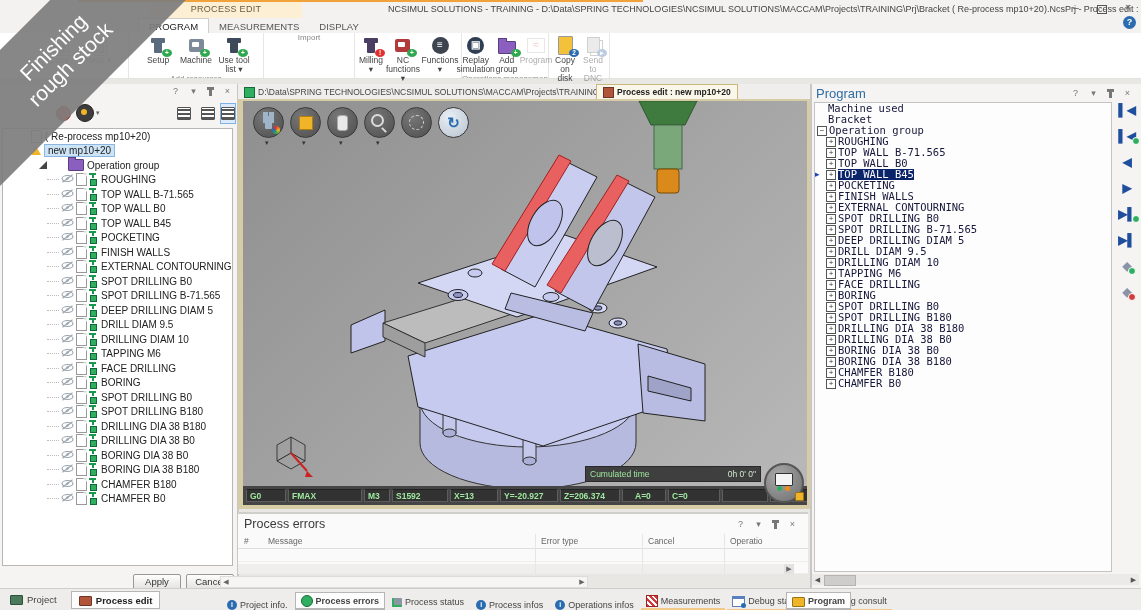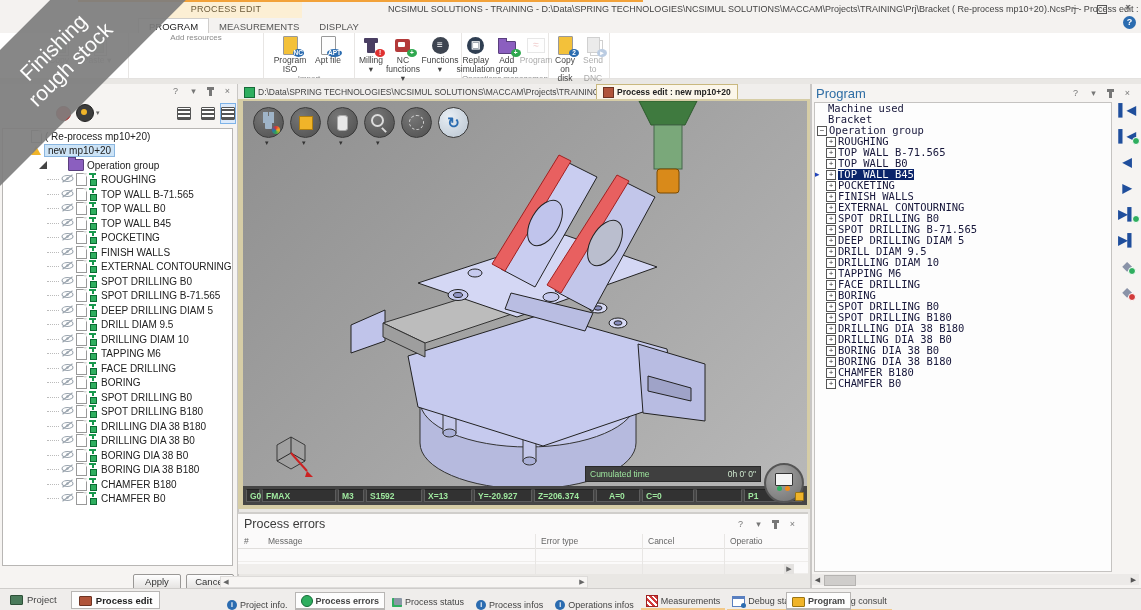--- a/index.html
+++ b/index.html
@@ -178,39 +178,46 @@
           <div class="rbtn disabled">
             <span class="ic24">
               <span class="shp-pages" style="background: rgb(168, 200, 171);"></span>
             </span>
             <span>Paste ▾</span>
           </div>
         </div>
         <div class="rgroup-label"></div>
       </div>
       <div class="rgroup" style="width: 134px;">
-        <div class="rgroup-label">Add resources</div>
-      </div>
-      <div class="rgroup" style="width: 90px;">
         <div class="rbtns">
           <div class="rbtn">
             <span class="ic24">
-              <span class="shp-page" style="background: rgb(243, 193, 58);"></span>
-              <span class="bdg" style="background: rgb(43, 108, 176);">NC</span>
-            </span>
-            <span>Program ISO</span>
+              <span class="shp-tool" style="background: rgb(90, 107, 125);"></span>
+              <span class="bdg" style="background: rgb(47, 168, 79);">+</span>
+            </span>
+            <span>Setup</span>
           </div>
           <div class="rbtn">
             <span class="ic24">
-              <span class="shp-page" style="background: rgb(253, 253, 253);"></span>
-              <span class="bdg" style="background: rgb(43, 108, 176);">APT</span>
-            </span>
-            <span>Apt file</span>
-          </div>
-        </div>
+              <span class="shp-machine" style="background: rgb(125, 138, 153);"></span>
+              <span class="bdg" style="background: rgb(47, 168, 79);">+</span>
+            </span>
+            <span>Machine</span>
+          </div>
+          <div class="rbtn">
+            <span class="ic24">
+              <span class="shp-tool" style="background: rgb(62, 74, 90);"></span>
+              <span class="bdg" style="background: rgb(47, 168, 79);">+</span>
+            </span>
+            <span>Use tool list ▾</span>
+          </div>
+        </div>
+        <div class="rgroup-label">Add resources</div>
+      </div>
+      <div class="rgroup" style="width: 90px;">
         <div class="rgroup-label">Import</div>
       </div>
       <div class="rgroup" style="width: 106px;">
         <div class="rbtns">
           <div class="rbtn">
             <span class="ic24">
               <span class="shp-tool" style="background: rgb(74, 63, 99);"></span>
               <span class="bdg" style="background: rgb(224, 49, 49);">!</span>
             </span>
             <span>Milling ▾</span>
@@ -717,21 +724,21 @@
           </div>
           <div class="vpc" style="background: radial-gradient(circle at 35% 30%, rgb(232, 238, 244), rgb(184, 196, 208));">
             <span style="color: rgb(43, 108, 176); font-size: 15px; font-weight: bold;">↻</span>
           </div>
         </div>
       <div class="cumbar">
         <span class="cumlabel">Cumulated time</span>
         <span class="cumval">0h 0' 0"</span>
       </div>
       <div class="statusbar" id="statusbar">
-          <span class="sfield" style="width: 14px;">G0</span>
+          <span class="sfield" style="width: 40px;">G0</span>
           <span class="sfield" style="width: 74px;">FMAX</span>
           <span class="sfield" style="width: 26px;">M3</span>
           <span class="sfield" style="width: 56px;">S1592</span>
           <span class="sfield" style="width: 48px;">X=13</span>
           <span class="sfield" style="width: 58px;">Y=-20.927</span>
           <span class="sfield" style="width: 60px;">Z=206.374</span>
           <span class="sfield" style="width: 44px; padding-left: 12px;">A=0</span>
           <span class="sfield" style="width: 52px;">C=0</span>
           <span class="sfield" style="width: 46px;"></span>
           <span class="sfield" style="width: 58px;">P1</span>

